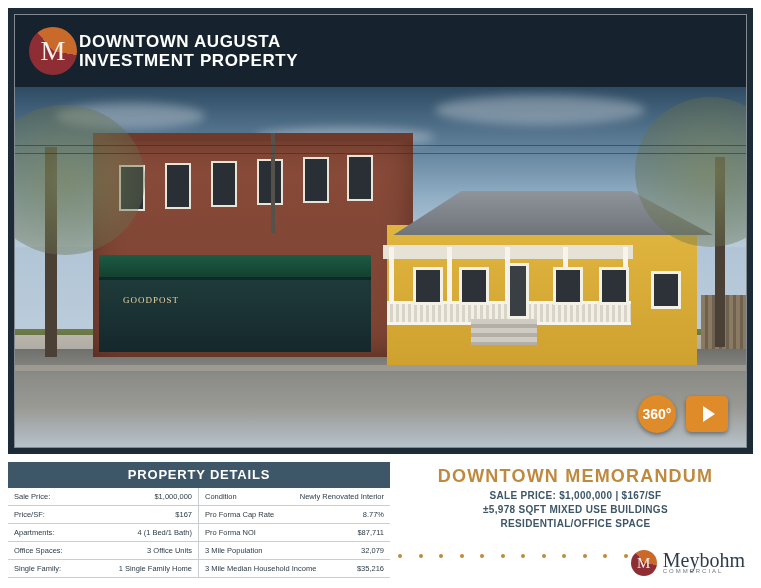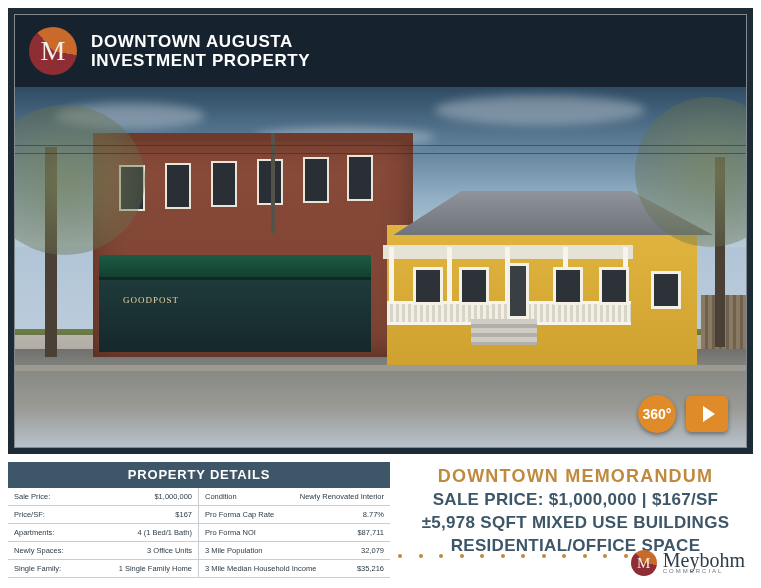--- a/index.html
+++ b/index.html
@@ -184,21 +184,21 @@
     content: "M";
     position: absolute;
     left: 0; right: 0; top: 50%;
     transform: translateY(-50%);
     text-align: center;
     color: #f3efe6;
     font-family: "Liberation Serif", serif;
     font-size: 28px;
     line-height: 1;
   }
-  .head-text { margin-left: 14px; }
+  .head-text { margin-left: 2px; }
   .head-title {
     color: #ffffff;
     font-weight: bold;
     font-size: 17px;
     letter-spacing: 0.6px;
     line-height: 19px;
     text-transform: uppercase;
   }
   .head-sub {
     color: #d6a25c;
@@ -287,21 +287,21 @@
   }
   .offering-title {
     color: #c08a3e;
     font-size: 18px;
     font-weight: bold;
     letter-spacing: 1.2px;
     margin-top: 4px;
   }
   .offering-line {
     color: #3d5668;
-    font-size: 17px;
+    font-size: 10px;
     font-weight: bold;
     letter-spacing: 0.3px;
     margin-top: 3px;
   }
   .dots {
     position: absolute;
     left: 0;
     bottom: 22px;
     width: 230px;
     display: flex;
@@ -435,21 +435,21 @@
         </div>
         <div class="row">
           <span class="k">Price/SF:</span>
           <span class="v">$167</span>
         </div>
         <div class="row">
           <span class="k">Apartments:</span>
           <span class="v">4 (1 Bed/1 Bath)</span>
         </div>
         <div class="row">
-          <span class="k">Newly Spaces:</span>
+          <span class="k">Office Spaces:</span>
           <span class="v">3 Office Units</span>
         </div>
         <div class="row">
           <span class="k">Single Family:</span>
           <span class="v">1 Single Family Home</span>
         </div>
       </div>
       <div class="col">
         <div class="row">
           <span class="k">Condition</span>

